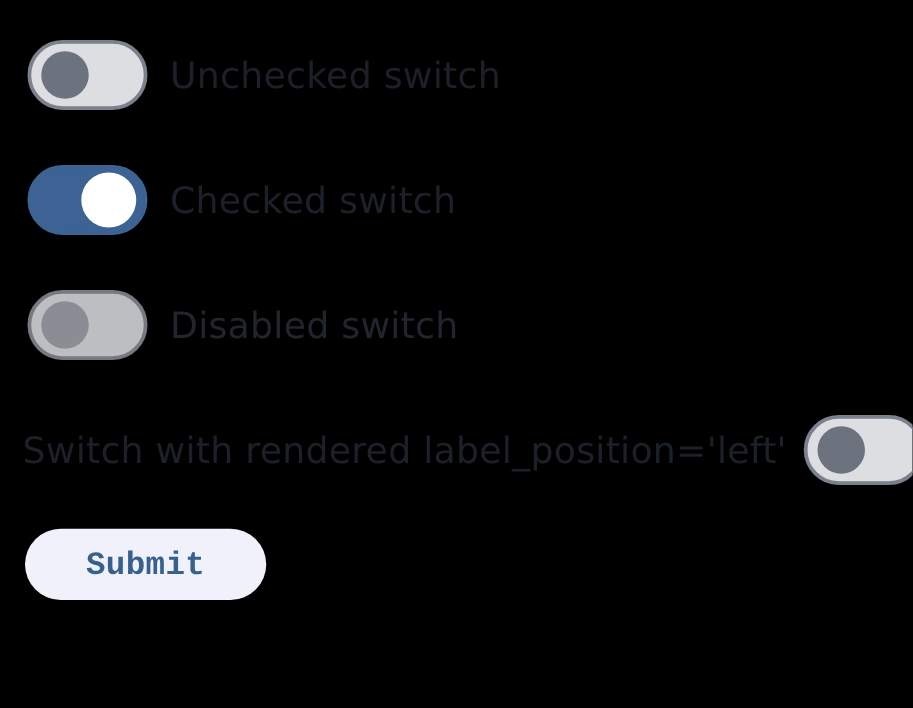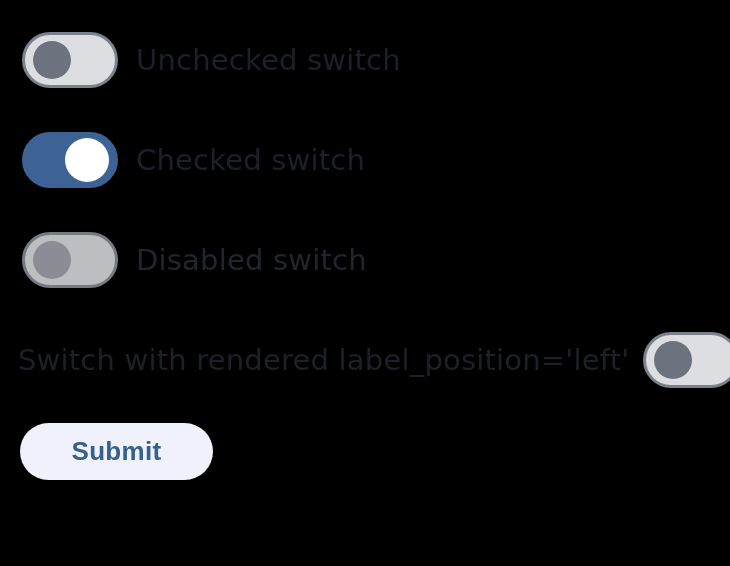--- a/index.html
+++ b/index.html
@@ -105,21 +105,21 @@
   .submit-button {
     position: absolute;
     left: 20px;
     top: 423px;
     width: 193px;
     height: 57px;
     border: none;
     border-radius: 28.5px;
     background: #f0f1fa;
     color: #36618e;
-    font-family: Liberation Sans, sans-serif;
+    font-family: Liberation Mono, monospace;
     font-size: 26px;
     font-weight: bold;
     letter-spacing: 0.3px;
     cursor: pointer;
     padding: 0;
     display: flex;
     align-items: center;
     justify-content: center;
   }
 </style>

